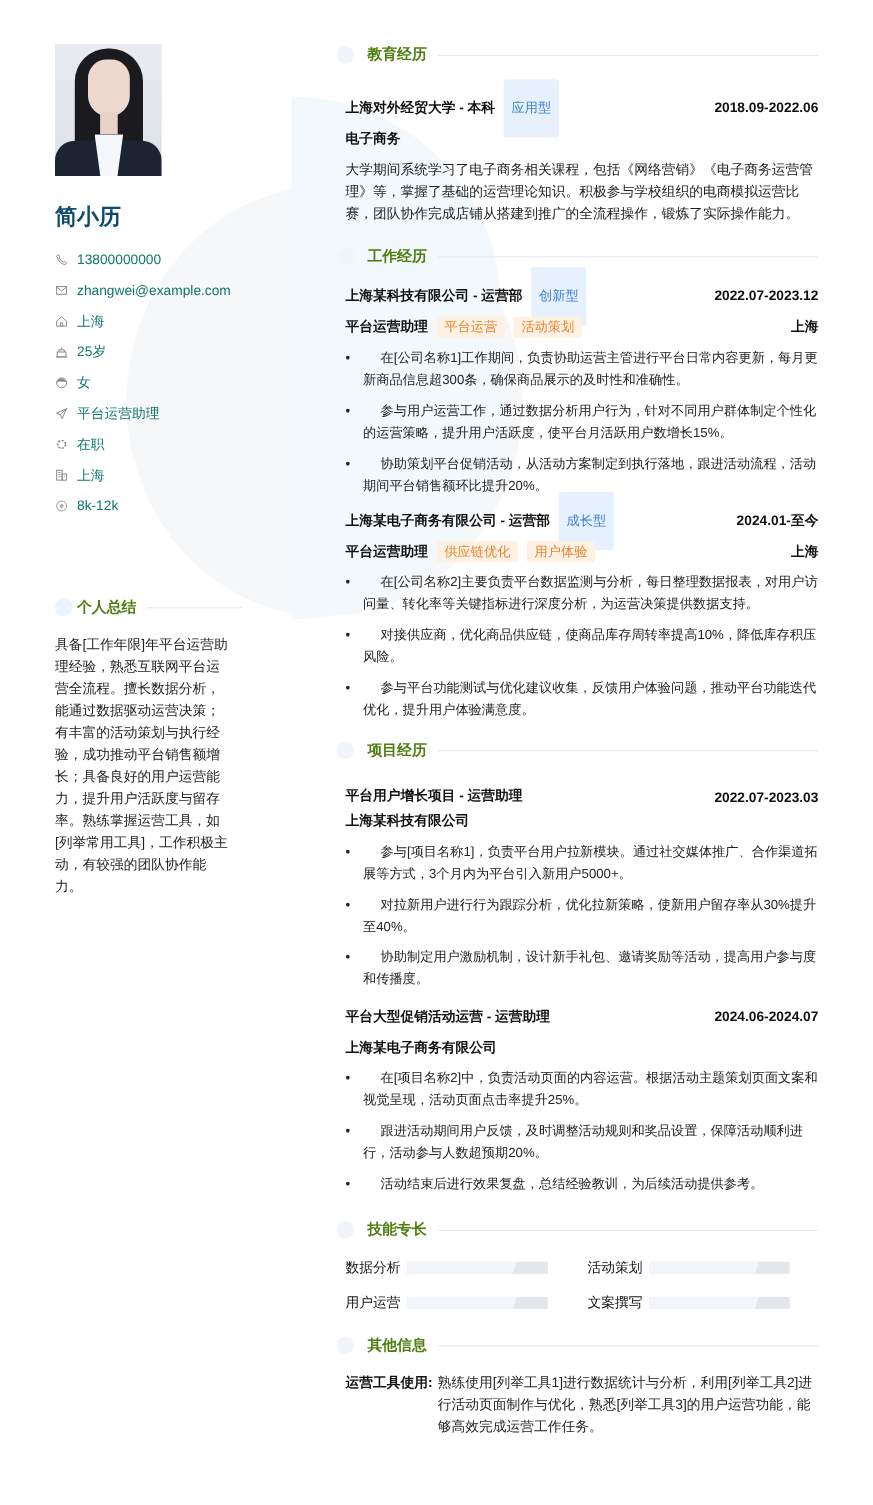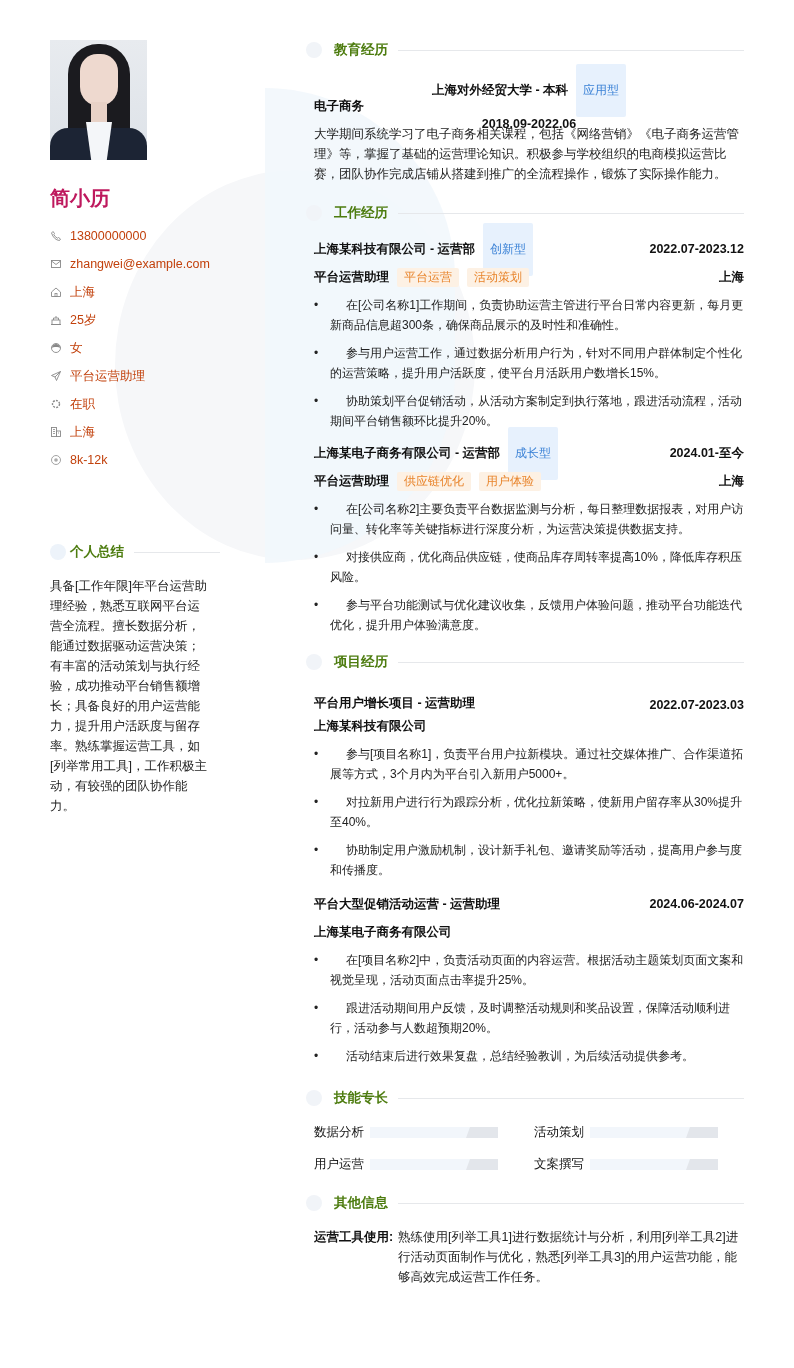--- a/index.html
+++ b/index.html
@@ -19,23 +19,23 @@
 
   
   .left { position: absolute; left: 50px; top: 40px; width: 170px; }
   .photo { width: 97px; height: 120px; background: linear-gradient(180deg,#e8ebef 0%,#dde2e8 100%); position: relative; overflow: hidden; }
   .photo .hair { position: absolute; left: 18px; top: 4px; width: 62px; height: 100px; background: #1b1b1f; border-radius: 30px 30px 10px 10px; }
   .photo .face { position: absolute; left: 30px; top: 14px; width: 38px; height: 52px; background: #eed9cf; border-radius: 18px 18px 20px 20px; }
   .photo .neck { position: absolute; left: 41px; top: 62px; width: 16px; height: 20px; background: #e8d2c7; }
   .photo .suit { position: absolute; left: 0; top: 88px; width: 97px; height: 32px; background: #1c2434; border-radius: 18px 18px 0 0; }
   .photo .shirt { position: absolute; left: 36px; top: 82px; width: 26px; height: 38px; background: #f4f6f9; clip-path: polygon(0 0,100% 0,80% 100%,20% 100%); }
 
-  .name { font-size: 20px; font-weight: 700; margin-top: 24px; height: 28px; line-height: 28px; color: #be185d; }
+  .name { font-size: 20px; font-weight: 700; margin-top: 24px; height: 28px; line-height: 28px; color: #0c4a6e; }
   .info-list { margin-top: 10px; }
-  .info-item { display: flex; align-items: center; height: 28px; font-size: 12.5px; color: #c2410c; }
+  .info-item { display: flex; align-items: center; height: 28px; font-size: 12.5px; color: #0f766e; }
   .info-item .ico { width: 12px; height: 12px; margin-right: 8px; display: inline-flex; align-items: center; justify-content: center; color: #888; font-size: 11px; }
   .info-item .ico svg { width: 12px; height: 12px; }
 
   .left-section-title { position: absolute; top: 502px; left: 0; width: 170px; display: flex; align-items: center; height: 20px; }
   .sec-dot { width: 16px; height: 16px; border-radius: 50%; background: #edf3fa; margin-right: 4px; flex-shrink: 0; }
   .sec-label { font-size: 13.5px; font-weight: 700; color: #4d7c0f; white-space: nowrap; }
   .sec-line { flex: 1; height: 1px; background: #e6e8eb; margin-left: 10px; }
   .summary { position: absolute; top: 536px; left: 0; width: 160px; font-size: 12.5px; line-height: 20px; color: #222; }
 
   
@@ -177,21 +177,21 @@
   </div>
 
   <div class="right">
 
     <div>
       <div class="section-head">
         <span class="sec-dot"></span>
         <span class="sec-label">教育经历</span>
         <span class="sec-line"></span>
       </div>
-      <div class="entry-row" style="margin-top:4px;flex-direction:column;">
+      <div class="entry-row" style="margin-top:24px;">
         <div class="entry-left">
           <span class="bold">上海对外经贸大学 - 本科</span>
           <span class="tag-blue">应用型</span>
         </div>
         <span class="date">2018.09-2022.06</span>
       </div>
       <div class="entry-row">
         <span class="bold">电子商务</span>
       </div>
       <div class="desc">大学期间系统学习了电子商务相关课程，包括《网络营销》《电子商务运营管理》等，掌握了基础的运营理论知识。积极参与学校组织的电商模拟运营比赛，团队协作完成店铺从搭建到推广的全流程操作，锻炼了实际操作能力。</div>

